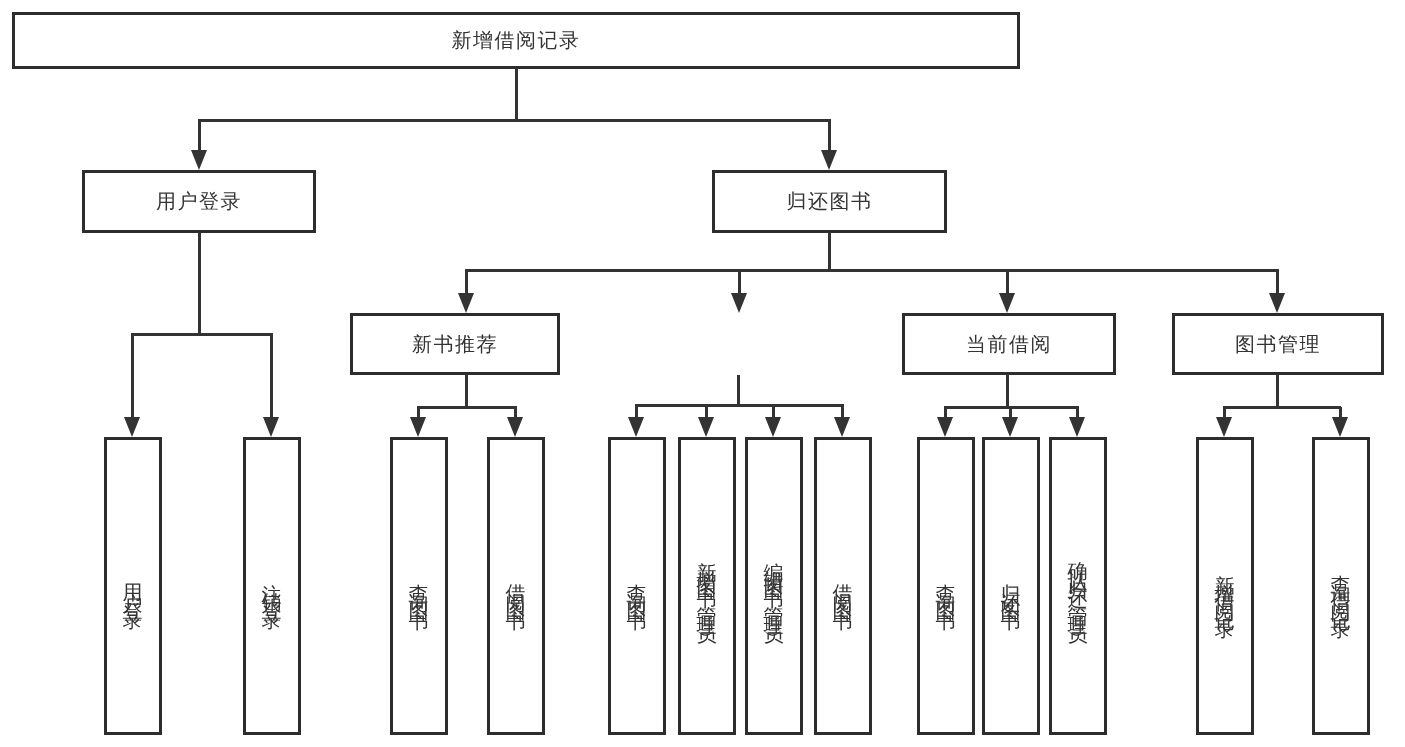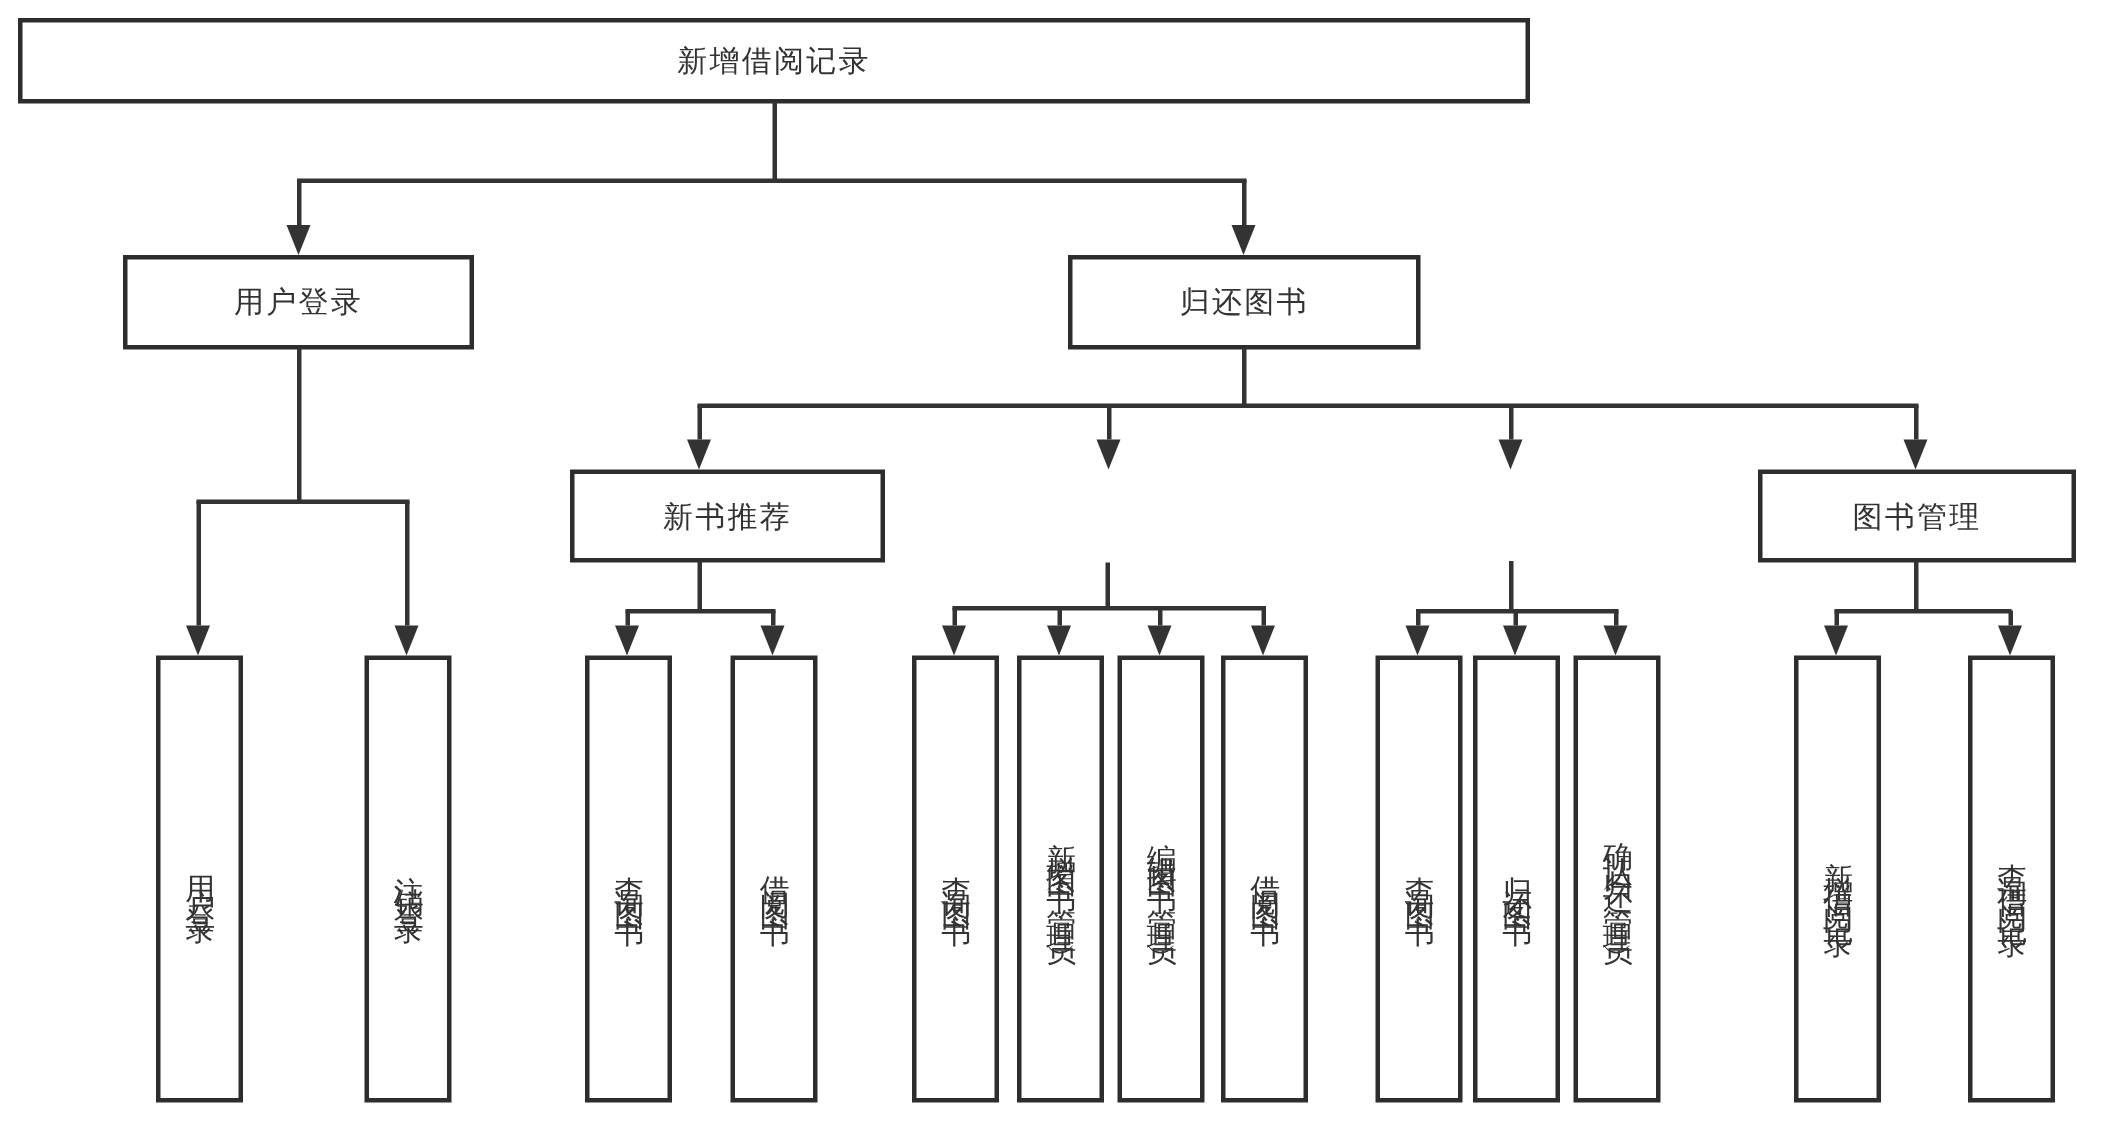--- a/index.html
+++ b/index.html
@@ -71,22 +71,25 @@
   <div class="hl" style="left:465px;top:269px;width:814px"></div>
   <div class="vl" style="left:465px;top:270px;height:23px"></div>
   <div class="arr" style="left:458px;top:293px"></div>
   <div class="vl" style="left:738px;top:270px;height:23px"></div>
   <div class="arr" style="left:731px;top:293px"></div>
   <div class="vl" style="left:1006px;top:270px;height:23px"></div>
   <div class="arr" style="left:999px;top:293px"></div>
   <div class="vl" style="left:1276px;top:270px;height:23px"></div>
   <div class="arr" style="left:1269px;top:293px"></div>
 
-  <div class="box" style="left:380px;top:313px;width:210px;height:62px">
+  <div class="box" style="left:350px;top:313px;width:210px;height:62px">
     <span>新书推荐</span>
+  </div>
+  <div class="box" style="left:902px;top:313px;width:214px;height:62px">
+    <span>当前借阅</span>
   </div>
   <div class="box" style="left:1172px;top:313px;width:212px;height:62px">
     <span>图书管理</span>
   </div>
 
   <div class="vl" style="left:465px;top:374px;height:34px"></div>
   <div class="hl" style="left:417px;top:406px;width:100px"></div>
   <div class="vl" style="left:417px;top:407px;height:10px"></div>
   <div class="arr" style="left:410px;top:417px"></div>
   <div class="vl" style="left:514px;top:407px;height:10px"></div>

